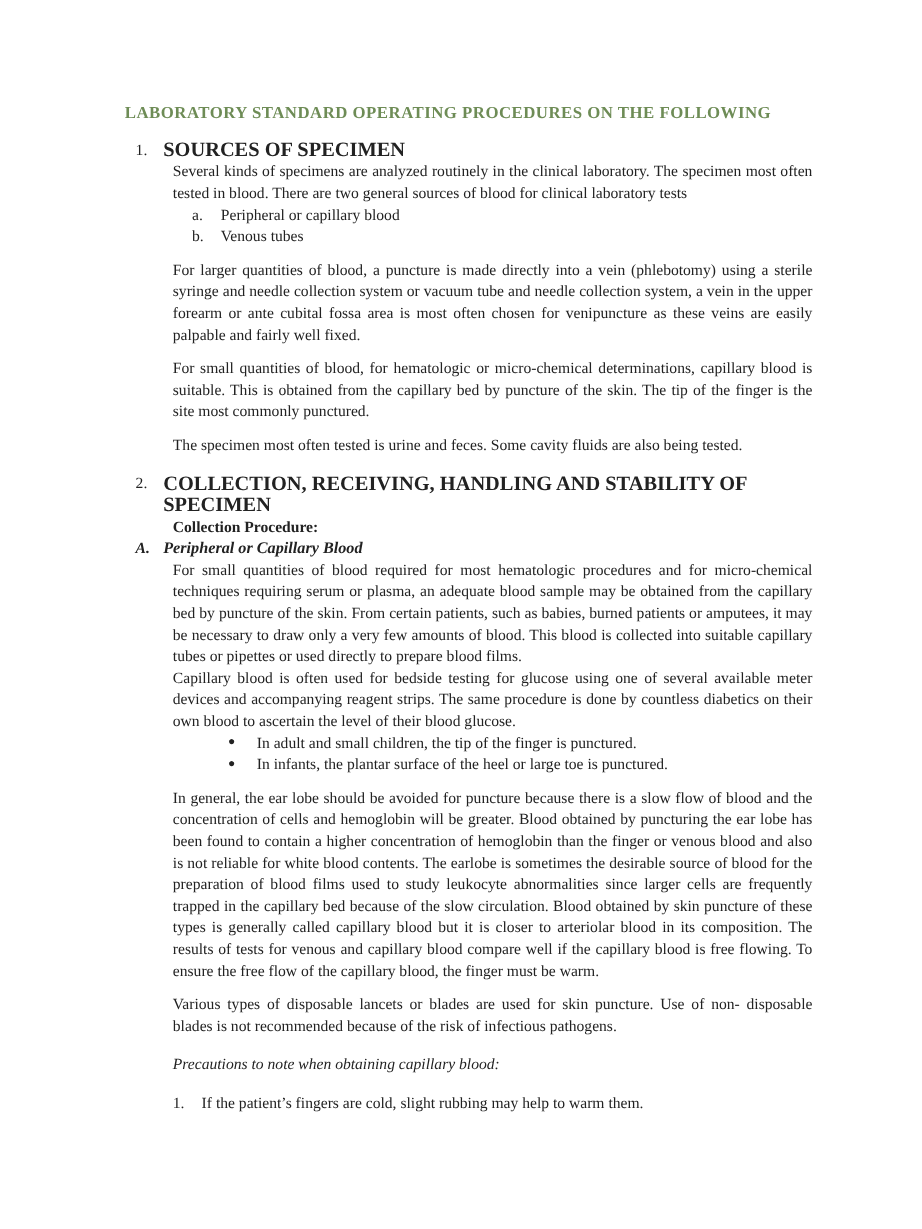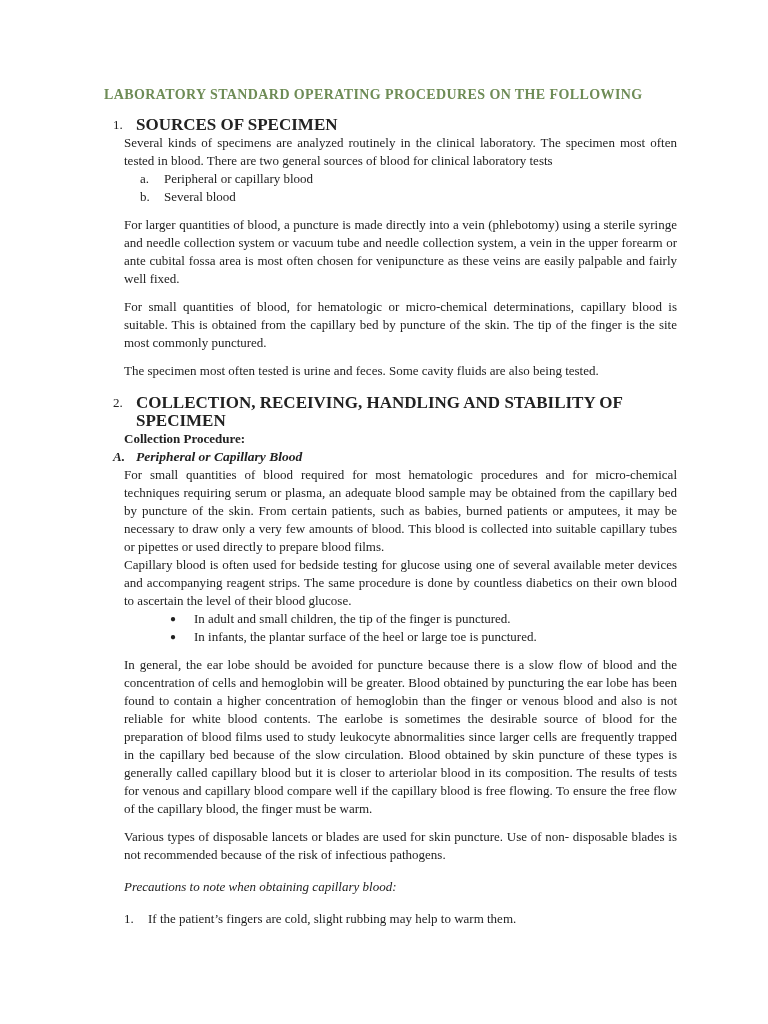--- a/index.html
+++ b/index.html
@@ -42,21 +42,21 @@
   .h-bold {
     font-weight: bold;
     font-size: 17px;
   }
   .h-bi {
     font-weight: bold;
     font-style: italic;
     font-size: 13.5px;
   }
   .content {
-    margin-left: 20px;
+    margin-left: 40px;
   }
   p {
     margin: 0;
   }
   .just { text-align: justify; }
   .gap { margin-top: 10px; }
   .gap-lg { margin-top: 14px; }
   .subrow {
     display: flex;
     align-items: flex-start;
@@ -98,21 +98,21 @@
       <span class="h-bold">SOURCES OF SPECIMEN</span>
     </div>
     <div class="content">
       <p class="just">Several kinds of specimens are analyzed routinely in the clinical laboratory. The specimen most often tested in blood. There are two general sources of blood for clinical laboratory tests</p>
       <div class="subrow">
         <span class="submarker">a.</span>
         <span>Peripheral or capillary blood</span>
       </div>
       <div class="subrow">
         <span class="submarker">b.</span>
-        <span>Several blood</span>
+        <span>Venous tubes</span>
       </div>
       <p class="just gap">For larger quantities of blood, a puncture is made directly into a vein (phlebotomy) using a sterile syringe and needle collection system or vacuum tube and needle collection system, a vein in the upper forearm or ante cubital fossa area is most often chosen for venipuncture as these veins are easily palpable and fairly well fixed.</p>
       <p class="just gap">For small quantities of blood, for hematologic or micro-chemical determinations, capillary blood is suitable. This is obtained from the capillary bed by puncture of the skin. The tip of the finger is the site most commonly punctured.</p>
       <p class="gap">The specimen most often tested is urine and feces. Some cavity fluids are also being tested.</p>
     </div>
   </section>
 
   <section class="gap-lg">
     <div class="row">
       <span class="marker">2.</span>

